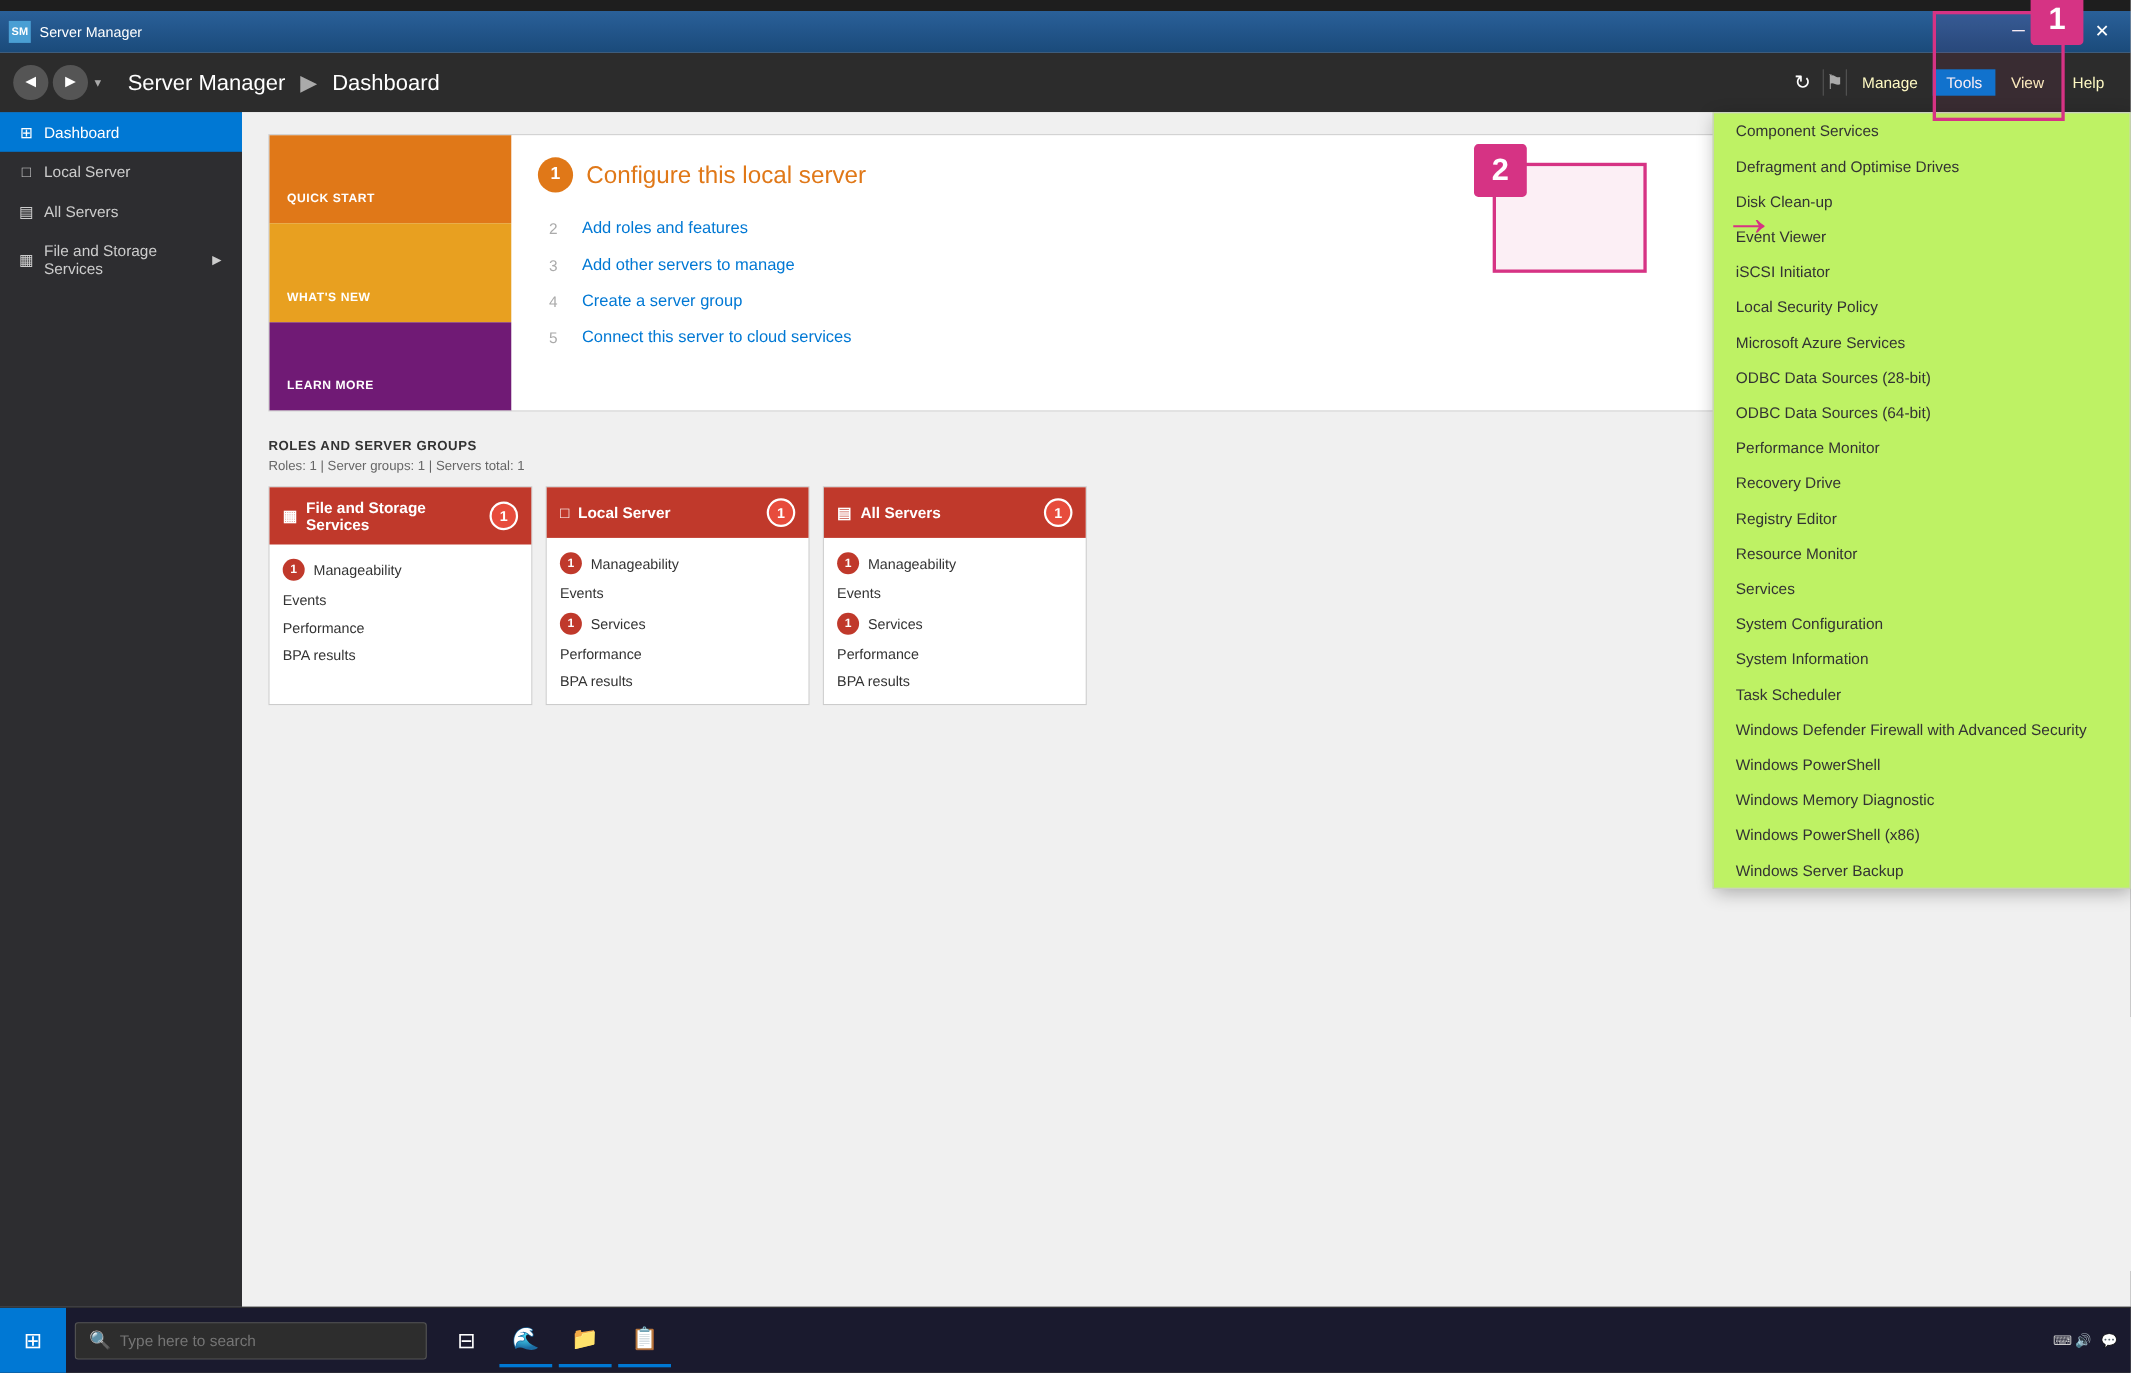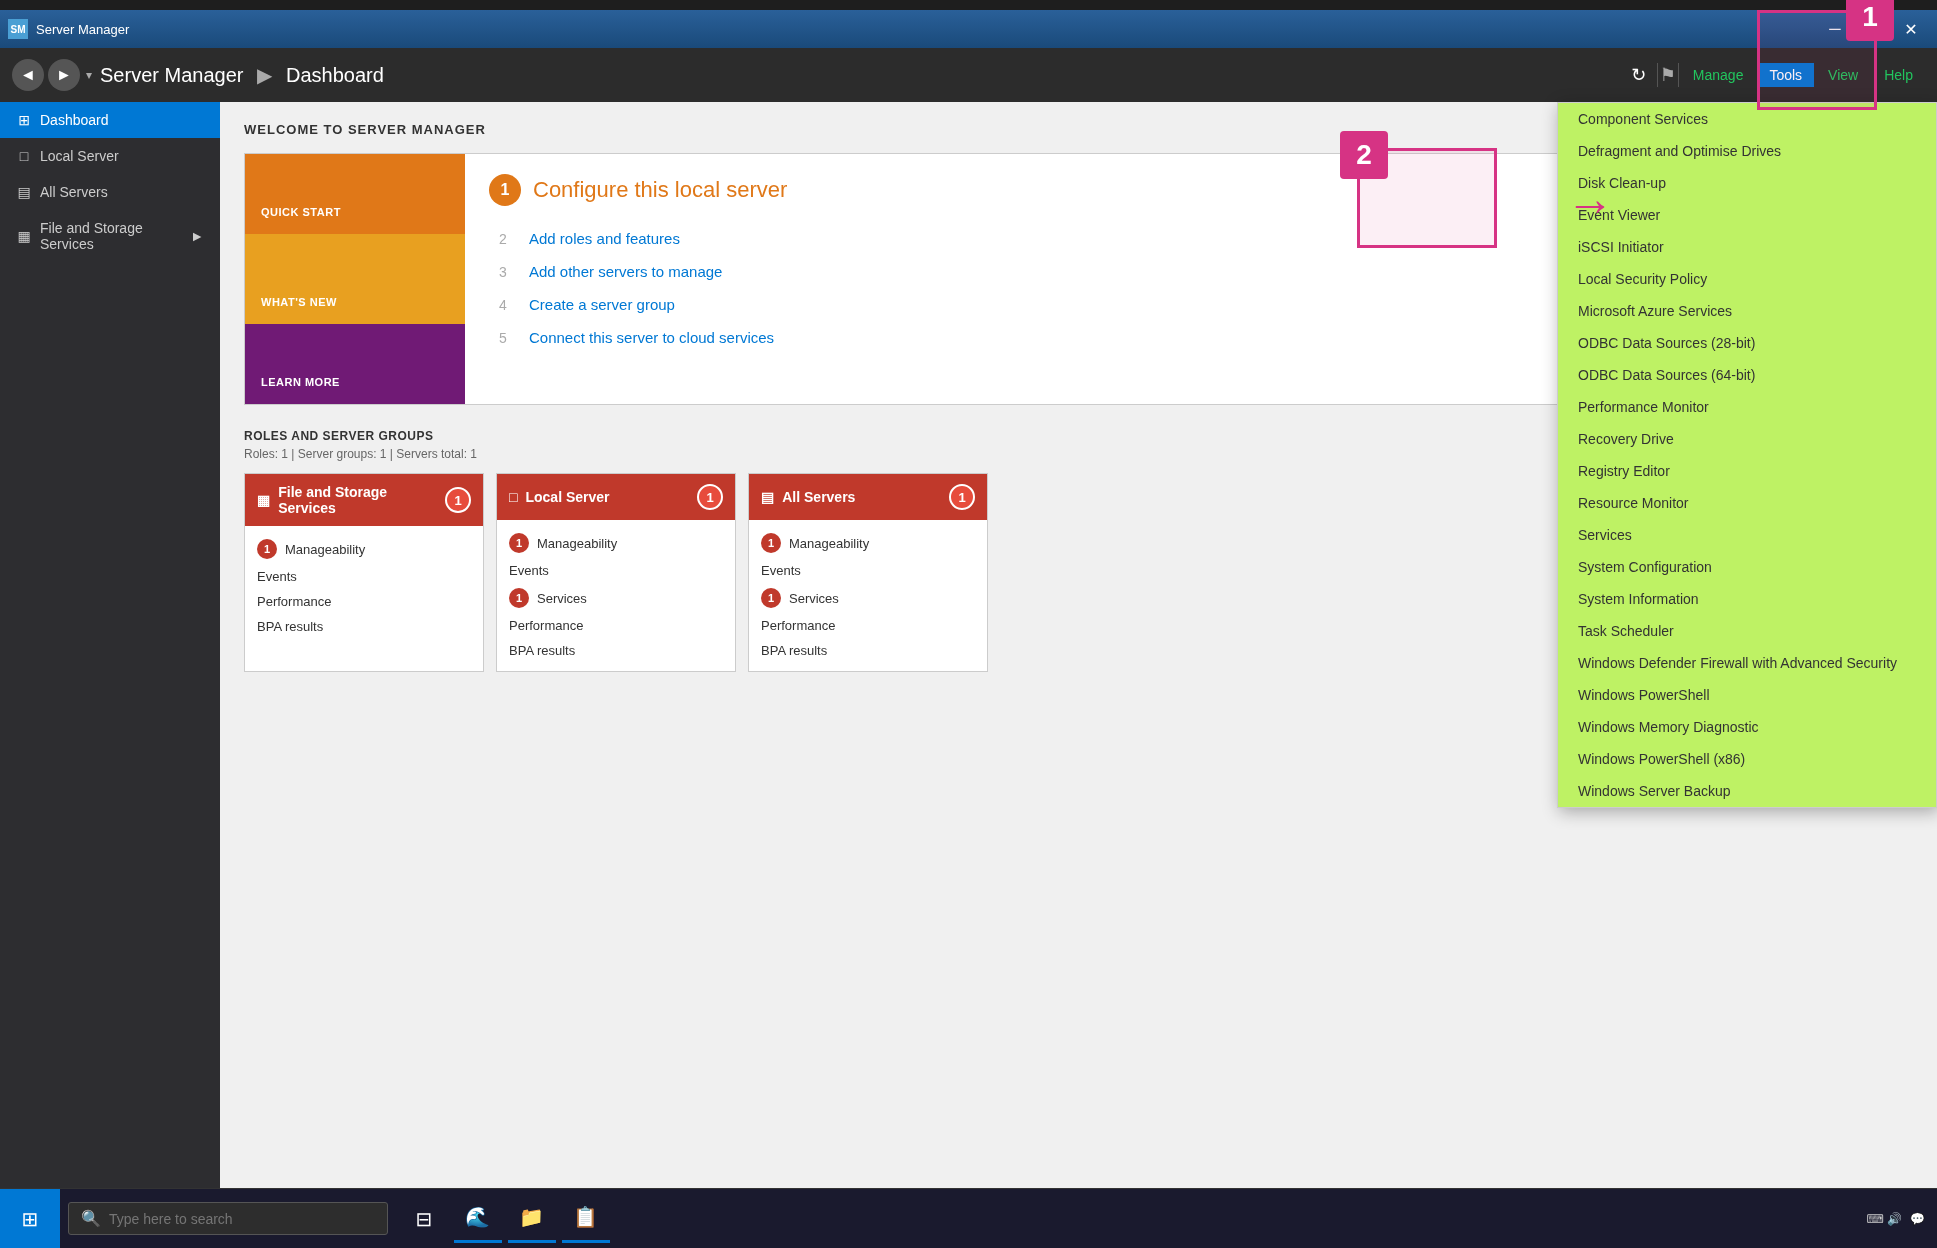--- a/index.html
+++ b/index.html
@@ -45,24 +45,24 @@
     
     .toolbar {
       background: #2c2c2c; height: 54px; display: flex; align-items: center;
       padding: 0 12px; gap: 8px;
     }
     .toolbar-nav { display: flex; align-items: center; gap: 4px; }
     .toolbar-nav-btn {
       width: 32px; height: 32px; border-radius: 50%; background: #555; border: none;
       color: white; font-size: 16px; cursor: pointer; display: flex; align-items: center; justify-content: center;
     }
-    .toolbar-breadcrumb { color: white; font-size: 20px; font-weight: 300; }
+    .toolbar-breadcrumb { color: white; font-size: 20px; font-weight: 300; margin-left: 16px; }
     .toolbar-breadcrumb .sep { color: #aaa; margin: 0 8px; }
     .toolbar-right { margin-left: auto; display: flex; align-items: center; gap: 2px; }
-    .toolbar-btn { padding: 4px 12px; color: #22c55e; font-size: 14px; cursor: pointer; background: transparent; border: none; }
+    .toolbar-btn { padding: 4px 12px; color: #fef9c3; font-size: 14px; cursor: pointer; background: transparent; border: none; }
     .toolbar-btn.active { background: #0078d4; color: white; }
     .toolbar-refresh { width: 32px; height: 32px; border: none; background: transparent; color: white; font-size: 18px; cursor: pointer; display: flex; align-items: center; justify-content: center; }
     .toolbar-separator { width: 1px; height: 24px; background: #555; }
 
     
     .app-body { display: flex; height: calc(100% - 38px - 54px); }
 
     
     .sidebar { width: 220px; background: #2d2d30; color: #ccc; flex-shrink: 0; }
     .sidebar-item {
@@ -189,21 +189,20 @@
         <span>All Servers</span>
       </div>
       <div class="sidebar-item">
         <div class="sidebar-item-icon">▦</div>
         <span>File and Storage Services</span>
         <span style="margin-left:auto;">►</span>
       </div>
     </div>
 
     <div class="main-content">
-      <div class="welcome-header">WELCOME TO SERVER MANAGER</div>
 
       <div class="welcome-panel">
         <div class="welcome-tiles">
           <div class="welcome-tile tile-quickstart">
             <span>QUICK START</span>
           </div>
           <div class="welcome-tile tile-whatsnew">
             <span>WHAT'S NEW</span>
           </div>
           <div class="welcome-tile tile-learnmore">

